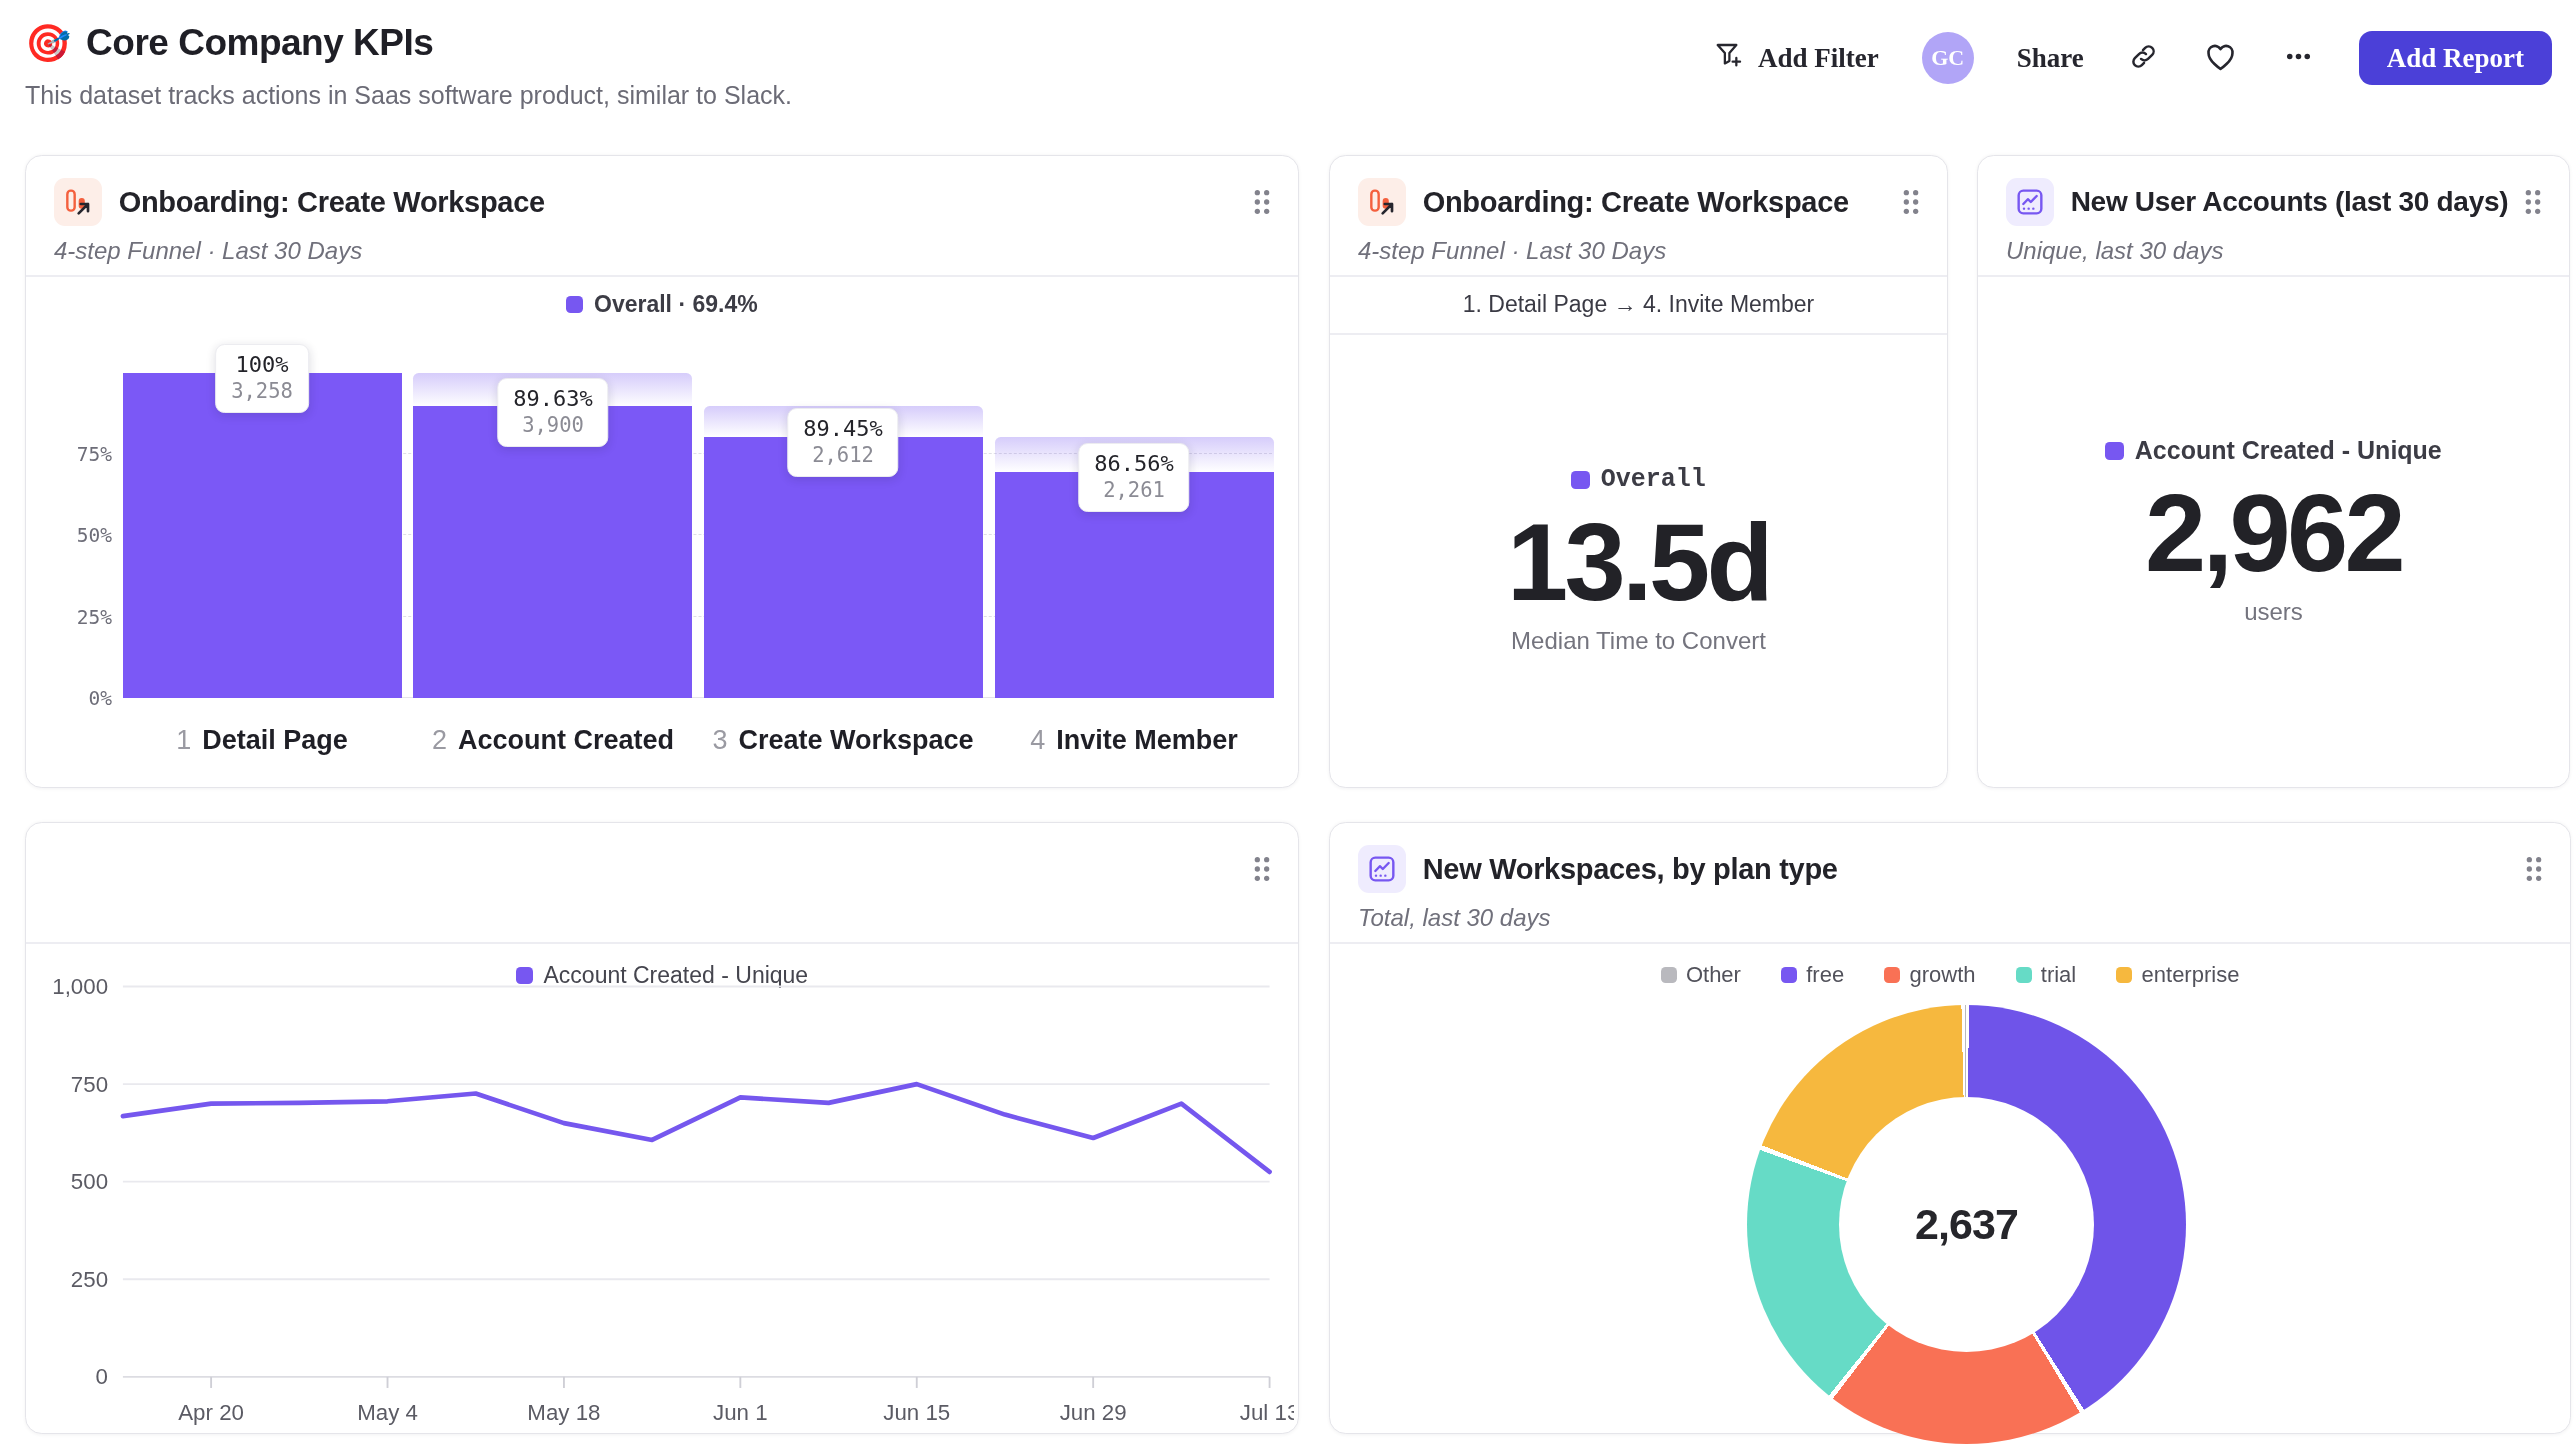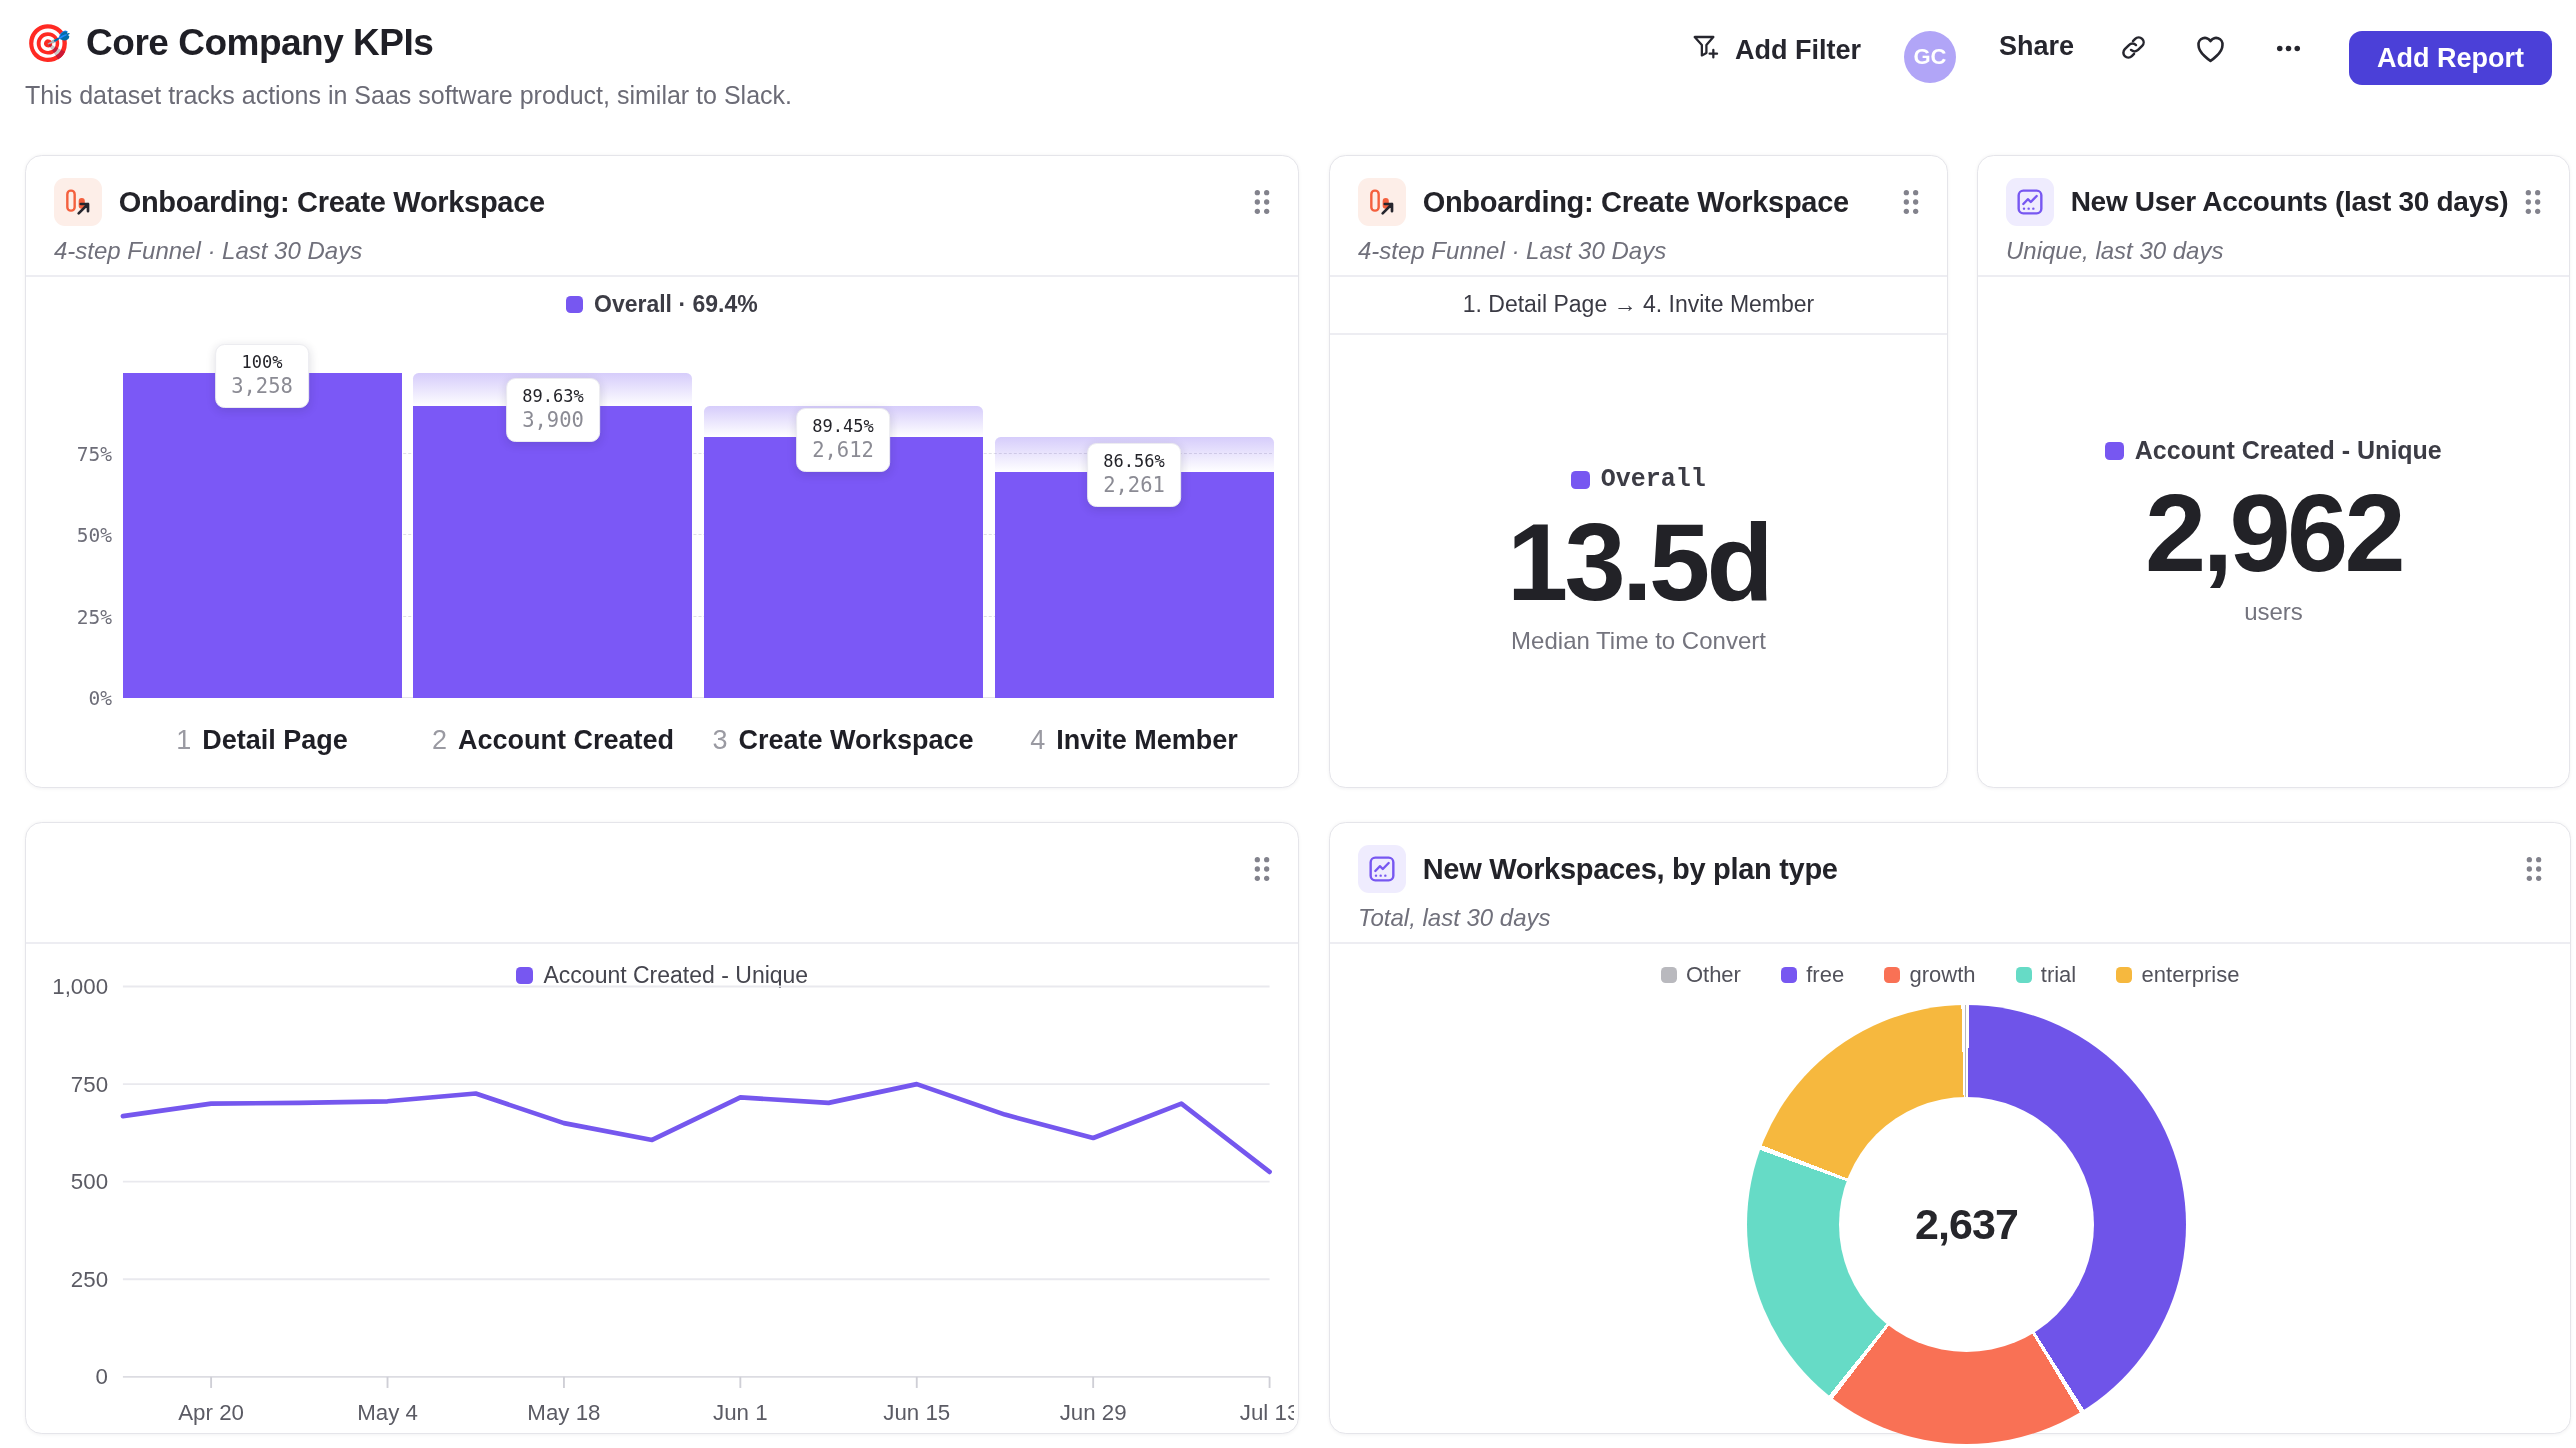--- a/index.html
+++ b/index.html
@@ -9,21 +9,21 @@
     font-family:"Liberation Sans", sans-serif;
     color:#232329;
     -webkit-font-smoothing:antialiased;
   }
   
   .page-header{position:absolute;left:25px;top:22px;right:24px;height:102px;}
   .title-row{display:flex;align-items:center;gap:15px;}
   .board-emoji{font-size:37px;line-height:1;}
   .page-title{font-size:37px;font-weight:700;color:#1f1f26;margin:0;letter-spacing:-0.5px;}
   .page-sub{margin:16.7px 0 0 0;font-size:25px;color:#6b6b76;font-weight:400;}
-  .h-actions{position:absolute;right:0;top:9.3px;display:flex;align-items:flex-start;gap:43px;}
+  .h-actions{position:absolute;right:0;top:9.3px;display:flex;align-items:center;gap:43px;font-family:Liberation Serif, serif;}
   .ghost-btn{display:flex;align-items:center;gap:13px;background:none;border:none;
     font-family:inherit;font-size:27px;color:#26262e;font-weight:600;cursor:pointer;padding:0;}
   .icon-btn{background:none;border:none;padding:0;cursor:pointer;display:flex;align-items:center;}
   .avatar{width:52px;height:52px;border-radius:50%;background:#b1a5f7;color:#ffffff;
     display:flex;align-items:center;justify-content:center;font-size:22px;font-weight:700;}
   .primary-btn{height:54px;padding:0 28px;border:none;border-radius:13px;background:#4b40d8;
     color:#fff;font-family:inherit;font-size:27px;font-weight:700;cursor:pointer;}
   
   .card{position:absolute;background:#fff;border:1.9px solid #e5e5ea;border-radius:16.7px;
     box-shadow:0 0.9px 3.7px rgba(20,20,40,.05);}
@@ -37,21 +37,21 @@
   .drag{position:absolute;right:24px;top:32px;}
   .divider{position:absolute;left:0;right:0;top:119px;height:1.9px;background:#ededf2;}
   .legend-row{position:absolute;left:0;right:0;display:flex;align-items:center;justify-content:center;gap:11px;}
   .chip{width:16.7px;height:16.7px;border-radius:4.6px;flex:none;}
   .legend-label{font-size:23px;color:#3c3c45;font-weight:600;}
   .mono{font-family:"DejaVu Sans Mono", monospace;}
   
   .tip{position:absolute;transform:translateX(-50%);background:#fff;border:1.4px solid #ececf0;
     border-radius:9.3px;box-shadow:0 2.8px 9.3px rgba(30,30,60,.14);padding:7.4px 15px 8.4px 15px;
     text-align:center;z-index:5;white-space:nowrap;}
-  .tip .pct{font-size:17px;color:#232329;}
+  .tip .pct{font-size:22px;color:#232329;}
   .tip .cnt{font-size:20.5px;color:#8b8b94;margin-top:1.9px;}
   .fx-label{position:absolute;transform:translateX(-50%);white-space:nowrap;font-size:27px;}
   .fx-label .num{color:#9a9aa2;font-weight:400;margin-right:11px;}
   .fx-label .name{color:#1f1f26;font-weight:700;}
   .ytick{position:absolute;text-align:right;font-size:19.5px;color:#6d6d78;transform:translateY(-50%);}
   
   .center-zone{position:absolute;left:0;right:0;bottom:0;display:flex;flex-direction:column;
     align-items:center;justify-content:center;}
   .big-number{font-size:110px;font-weight:800;color:#222227;letter-spacing:-3.7px;margin-top:9.3px;line-height:1.05;}
   .big-caption{font-size:24px;color:#74747e;margin-top:7.4px;}

